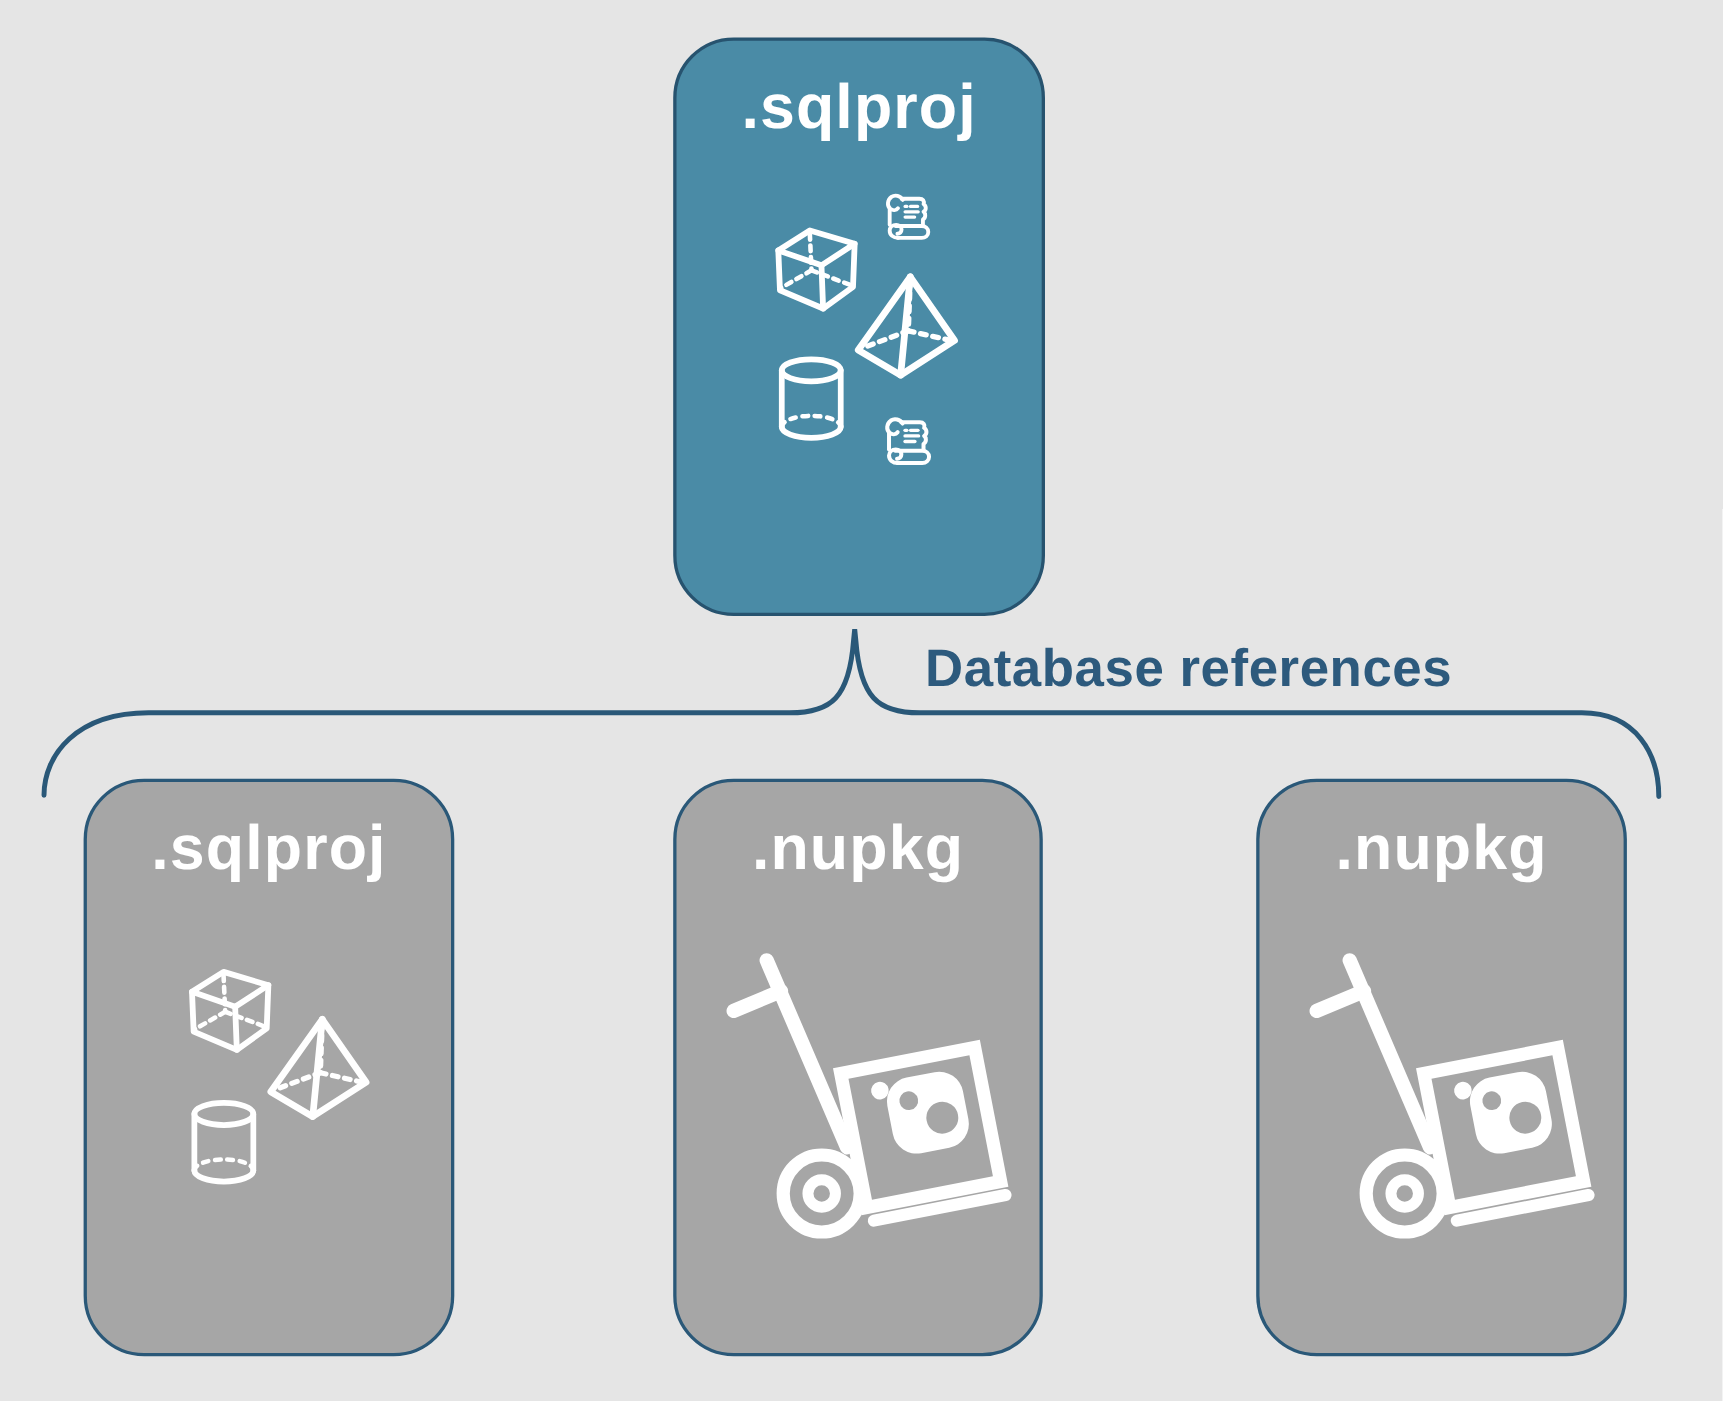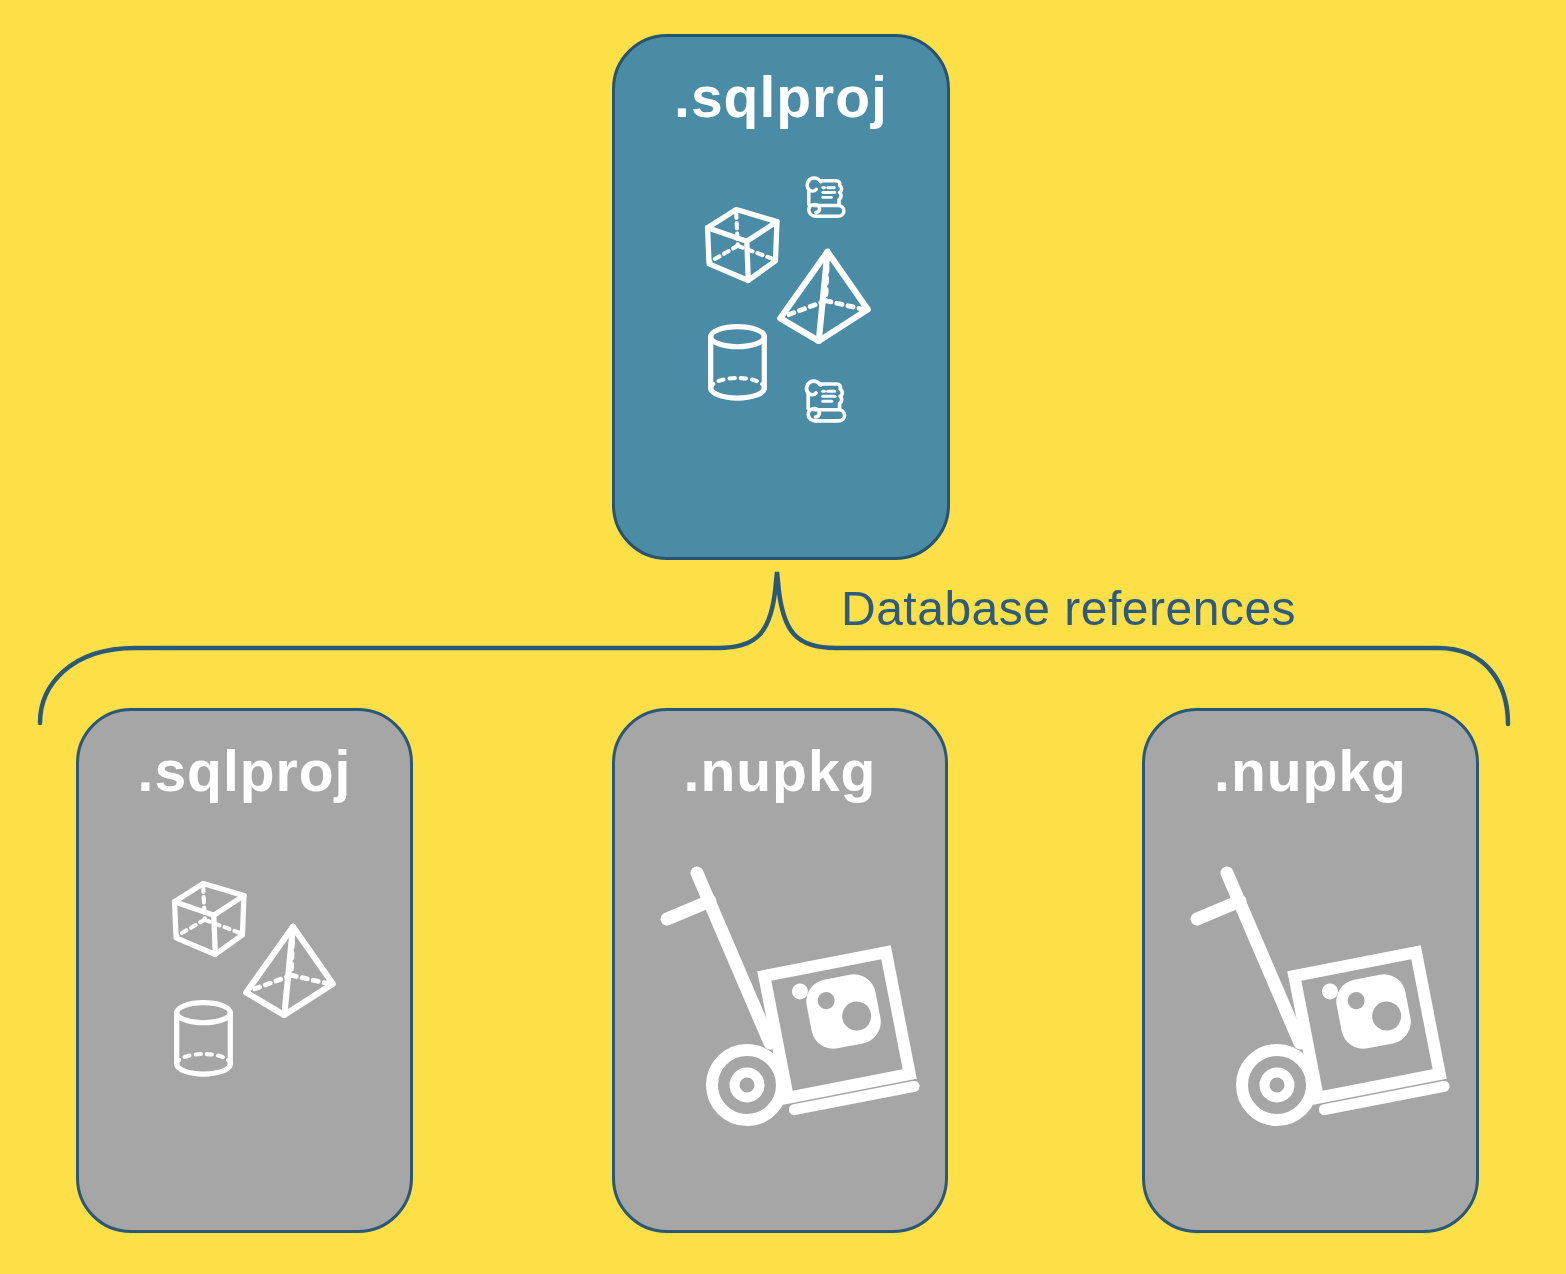--- a/index.html
+++ b/index.html
@@ -1,17 +1,17 @@
 <!DOCTYPE html>
 <html><head>
 <meta charset="utf-8">
 <style>
   html,body{margin:0;padding:0;background:#ffffff;}
   .canvas{
-    position:relative;width:1566px;height:1274px;background:#fde047;
+    position:relative;width:1566px;height:1274px;background:#e5e5e5;
     font-family:"Liberation Sans", sans-serif;overflow:hidden;
   }
   .box{
     position:absolute;box-sizing:border-box;
     border:3.5px solid #27536f;border-radius:55px;
   }
   .box-root{left:612px;top:34px;width:338px;height:526px;background:#4a8ba6;}
   .box-child{top:708px;height:525px;background:#a6a6a6;border-color:#2a5878;}
   .box-child-0{left:76px;width:337px;}
   .box-child-1{left:612px;width:336px;}
@@ -31,21 +31,21 @@
   
   .child-cube{left:88px;top:165px;width:83px;height:83px;}
   .child-pyramid{left:162px;top:210px;width:97px;height:98px;}
   .child-cylinder{left:91px;top:287px;width:67px;height:83px;}
   
   .nupkg-icon{left:44px;top:156px;width:252px;height:262px;}
   
   .brace{position:absolute;left:30px;top:552px;width:1500px;height:185px;overflow:visible;}
   .connector-label{
     position:absolute;left:841px;top:581px;
-    font-size:48px;font-weight:normal;color:#2d5a7d;letter-spacing:0.5px;
+    font-size:48px;font-weight:bold;color:#2d5a7d;letter-spacing:0.5px;
     white-space:nowrap;user-select:none;
   }
 </style>
 </head>
 <body>
 
 <div class="canvas">
 
   <div class="box box-root">
     <div class="box-title">.sqlproj</div>

